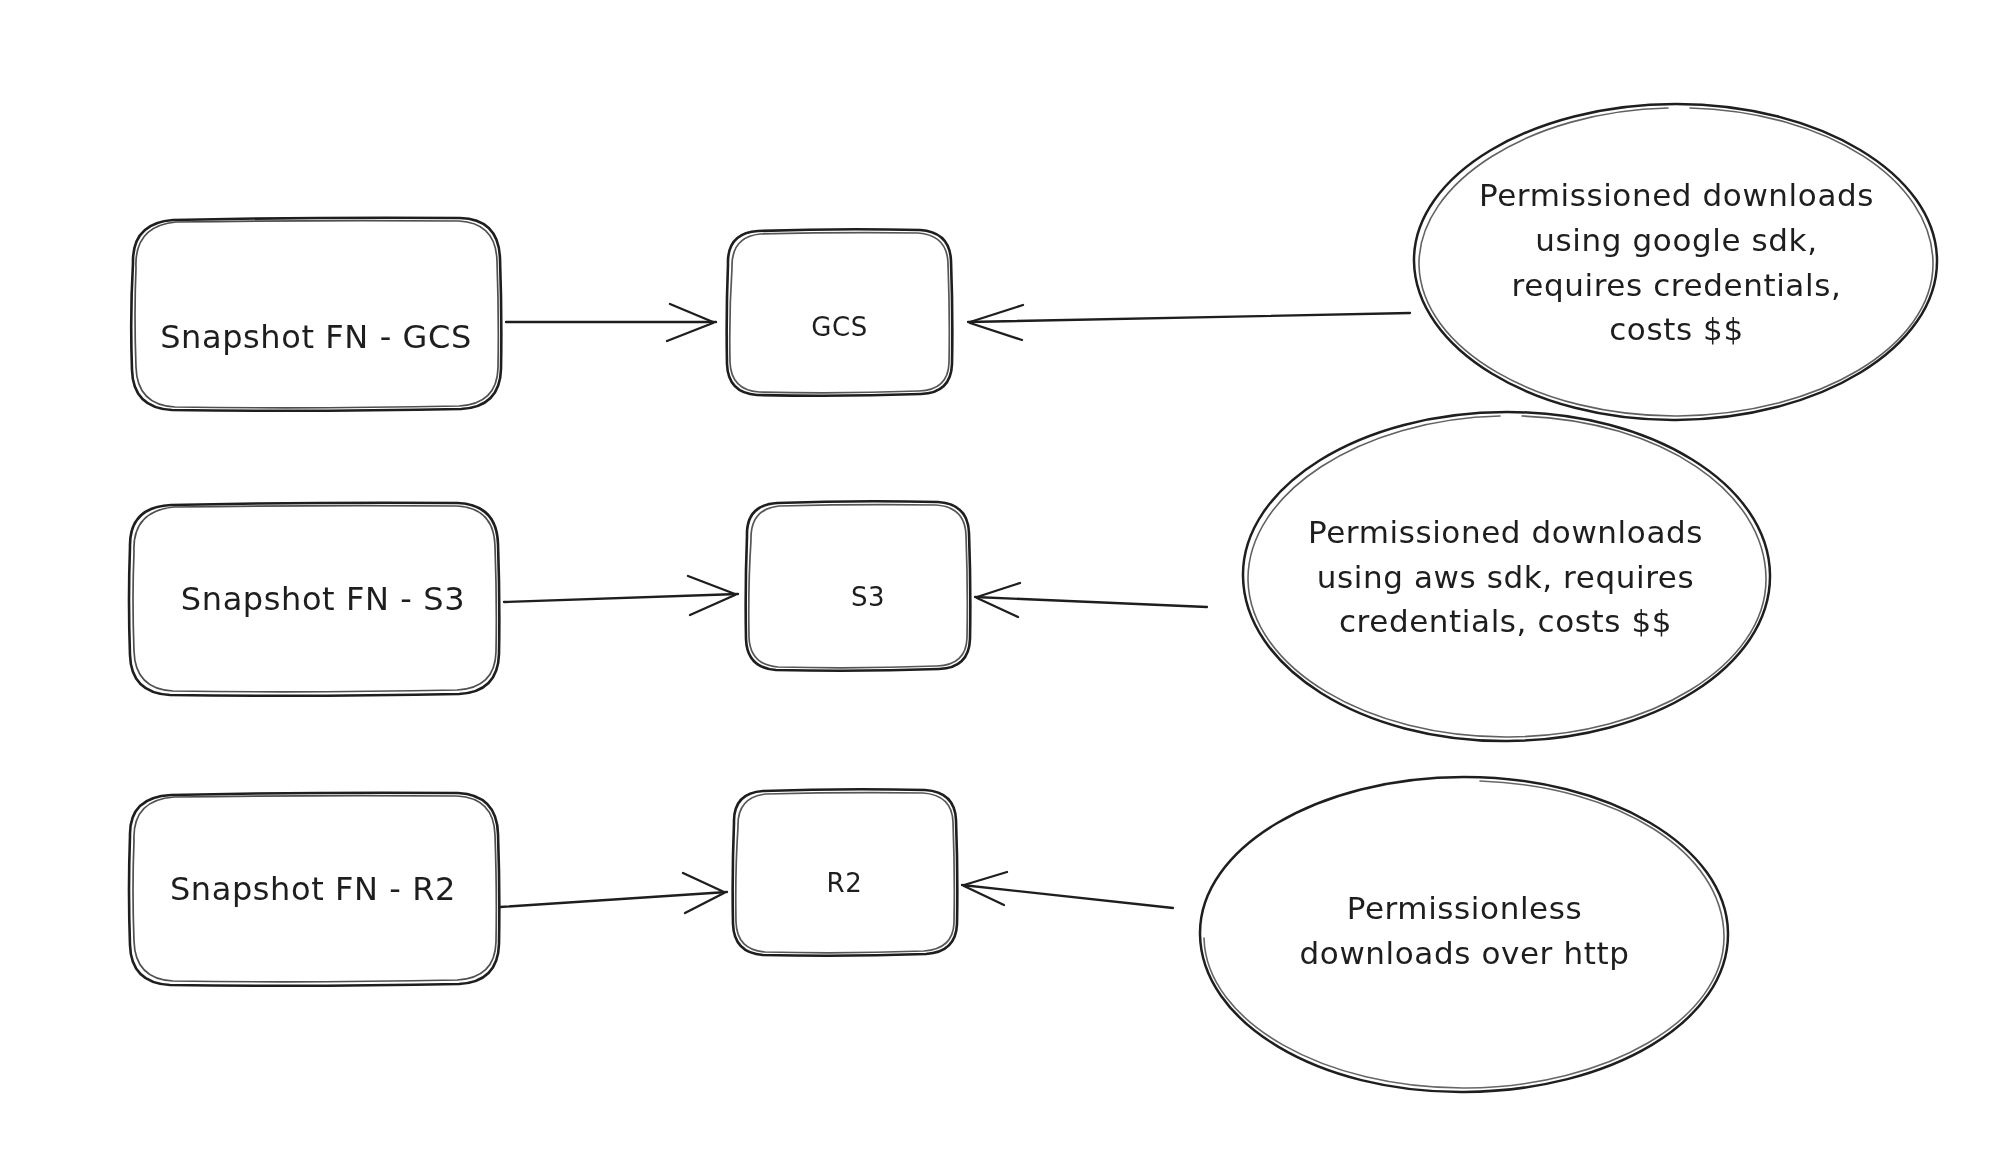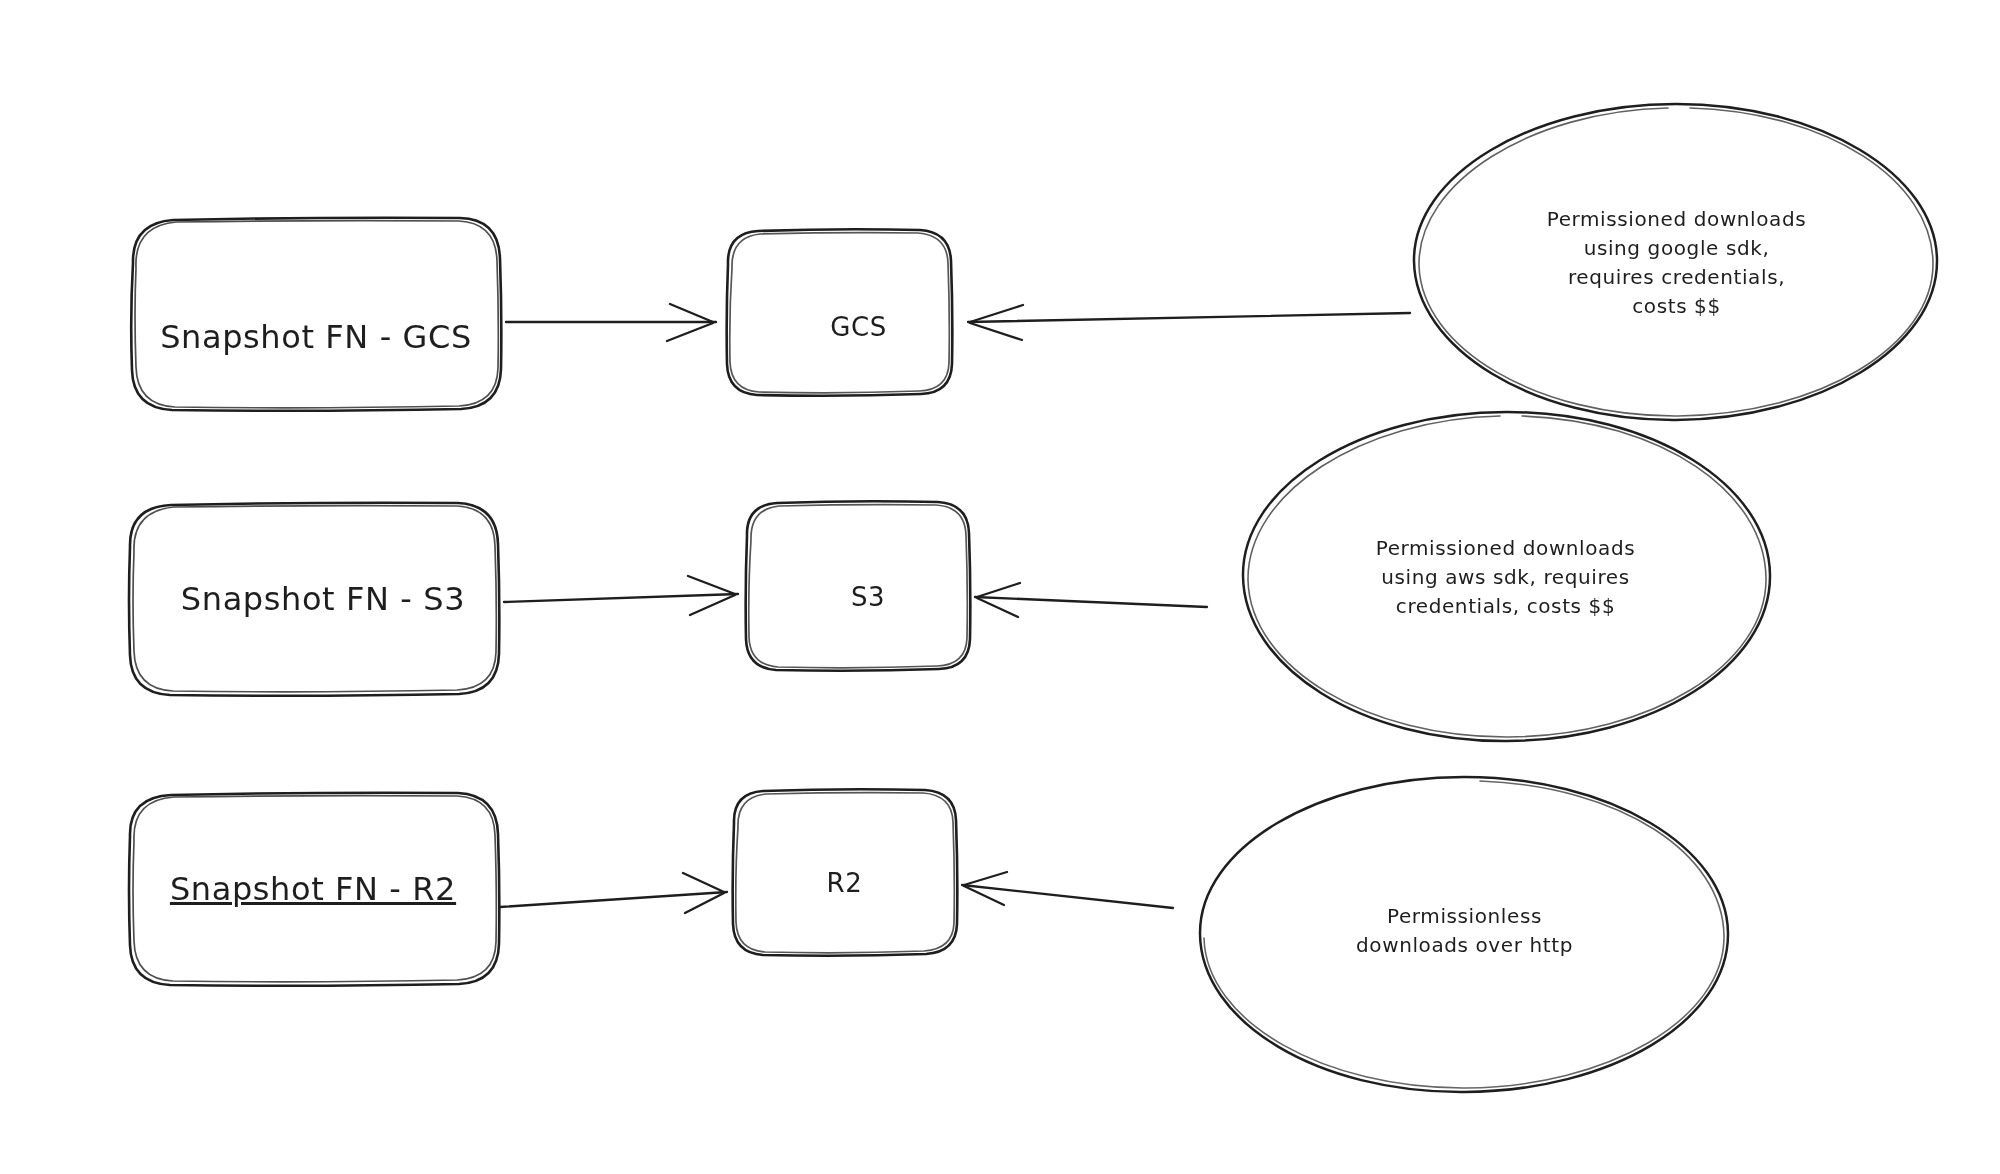--- a/index.html
+++ b/index.html
@@ -41,21 +41,21 @@
     pointer-events: none;
     -webkit-font-smoothing: antialiased;
   }
   .box-label {
     font-size: 32px;
   }
   .store-label {
     font-size: 26px;
   }
   .note-label {
-    font-size: 20px;
+    font-size: 31px;
     line-height: 1.45;
   }
   .sketch-stroke {
     fill: none;
     stroke: #1e1e1e;
     stroke-linecap: round;
     stroke-linejoin: round;
   }
   .sketch-fill {
     fill: #ffffff;
@@ -202,35 +202,35 @@
     <g>
       <path class="sketch-stroke" stroke-width="2.3" d="M1173 908 L962 885"></path>
       <path class="sketch-stroke" stroke-width="2.3" d="M964 885 L1007 872"></path>
       <path class="sketch-stroke" stroke-width="2.3" d="M964 886 L1004 905"></path>
     </g>
 
   </svg>
 
   <div class="node-label box-label" style="left:131px; top:262px; width:370px; height:150px;">Snapshot FN - GCS</div>
 
-  <div class="node-label store-label" style="left:727px; top:255px; width:225px; height:145px;padding-left:19px;">GCS</div>
+  <div class="node-label store-label" style="left:727px; top:255px; width:225px; height:145px;">GCS</div>
 
   <div class="node-label note-label" style="left:1424px; top:150px; width:505px; height:225px;">Permissioned downloads
 using google sdk,
 requires credentials,
 costs $$</div>
 
   <div class="node-label box-label" style="left:128px; top:524px; width:370px; height:150px;margin-left:10px;">Snapshot FN - S3</div>
 
   <div class="node-label store-label" style="left:746px; top:525px; width:244px; height:145px;">S3</div>
 
   <div class="node-label note-label" style="left:1253px; top:487px; width:505px; height:180px;">Permissioned downloads
 using aws sdk, requires
 credentials, costs $$</div>
 
-  <div class="node-label box-label" style="left:128px; top:814px; width:370px; height:150px;text-decoration:underline;">Snapshot FN - R2</div>
+  <div class="node-label box-label" style="left:128px; top:814px; width:370px; height:150px;">Snapshot FN - R2</div>
 
   <div class="node-label store-label" style="left:733px; top:812px; width:223px; height:143px;">R2</div>
 
   <div class="node-label note-label" style="left:1212px; top:861px; width:505px; height:140px;">Permissionless
 downloads over http</div>
 
 </div>
 
 </body></html>

